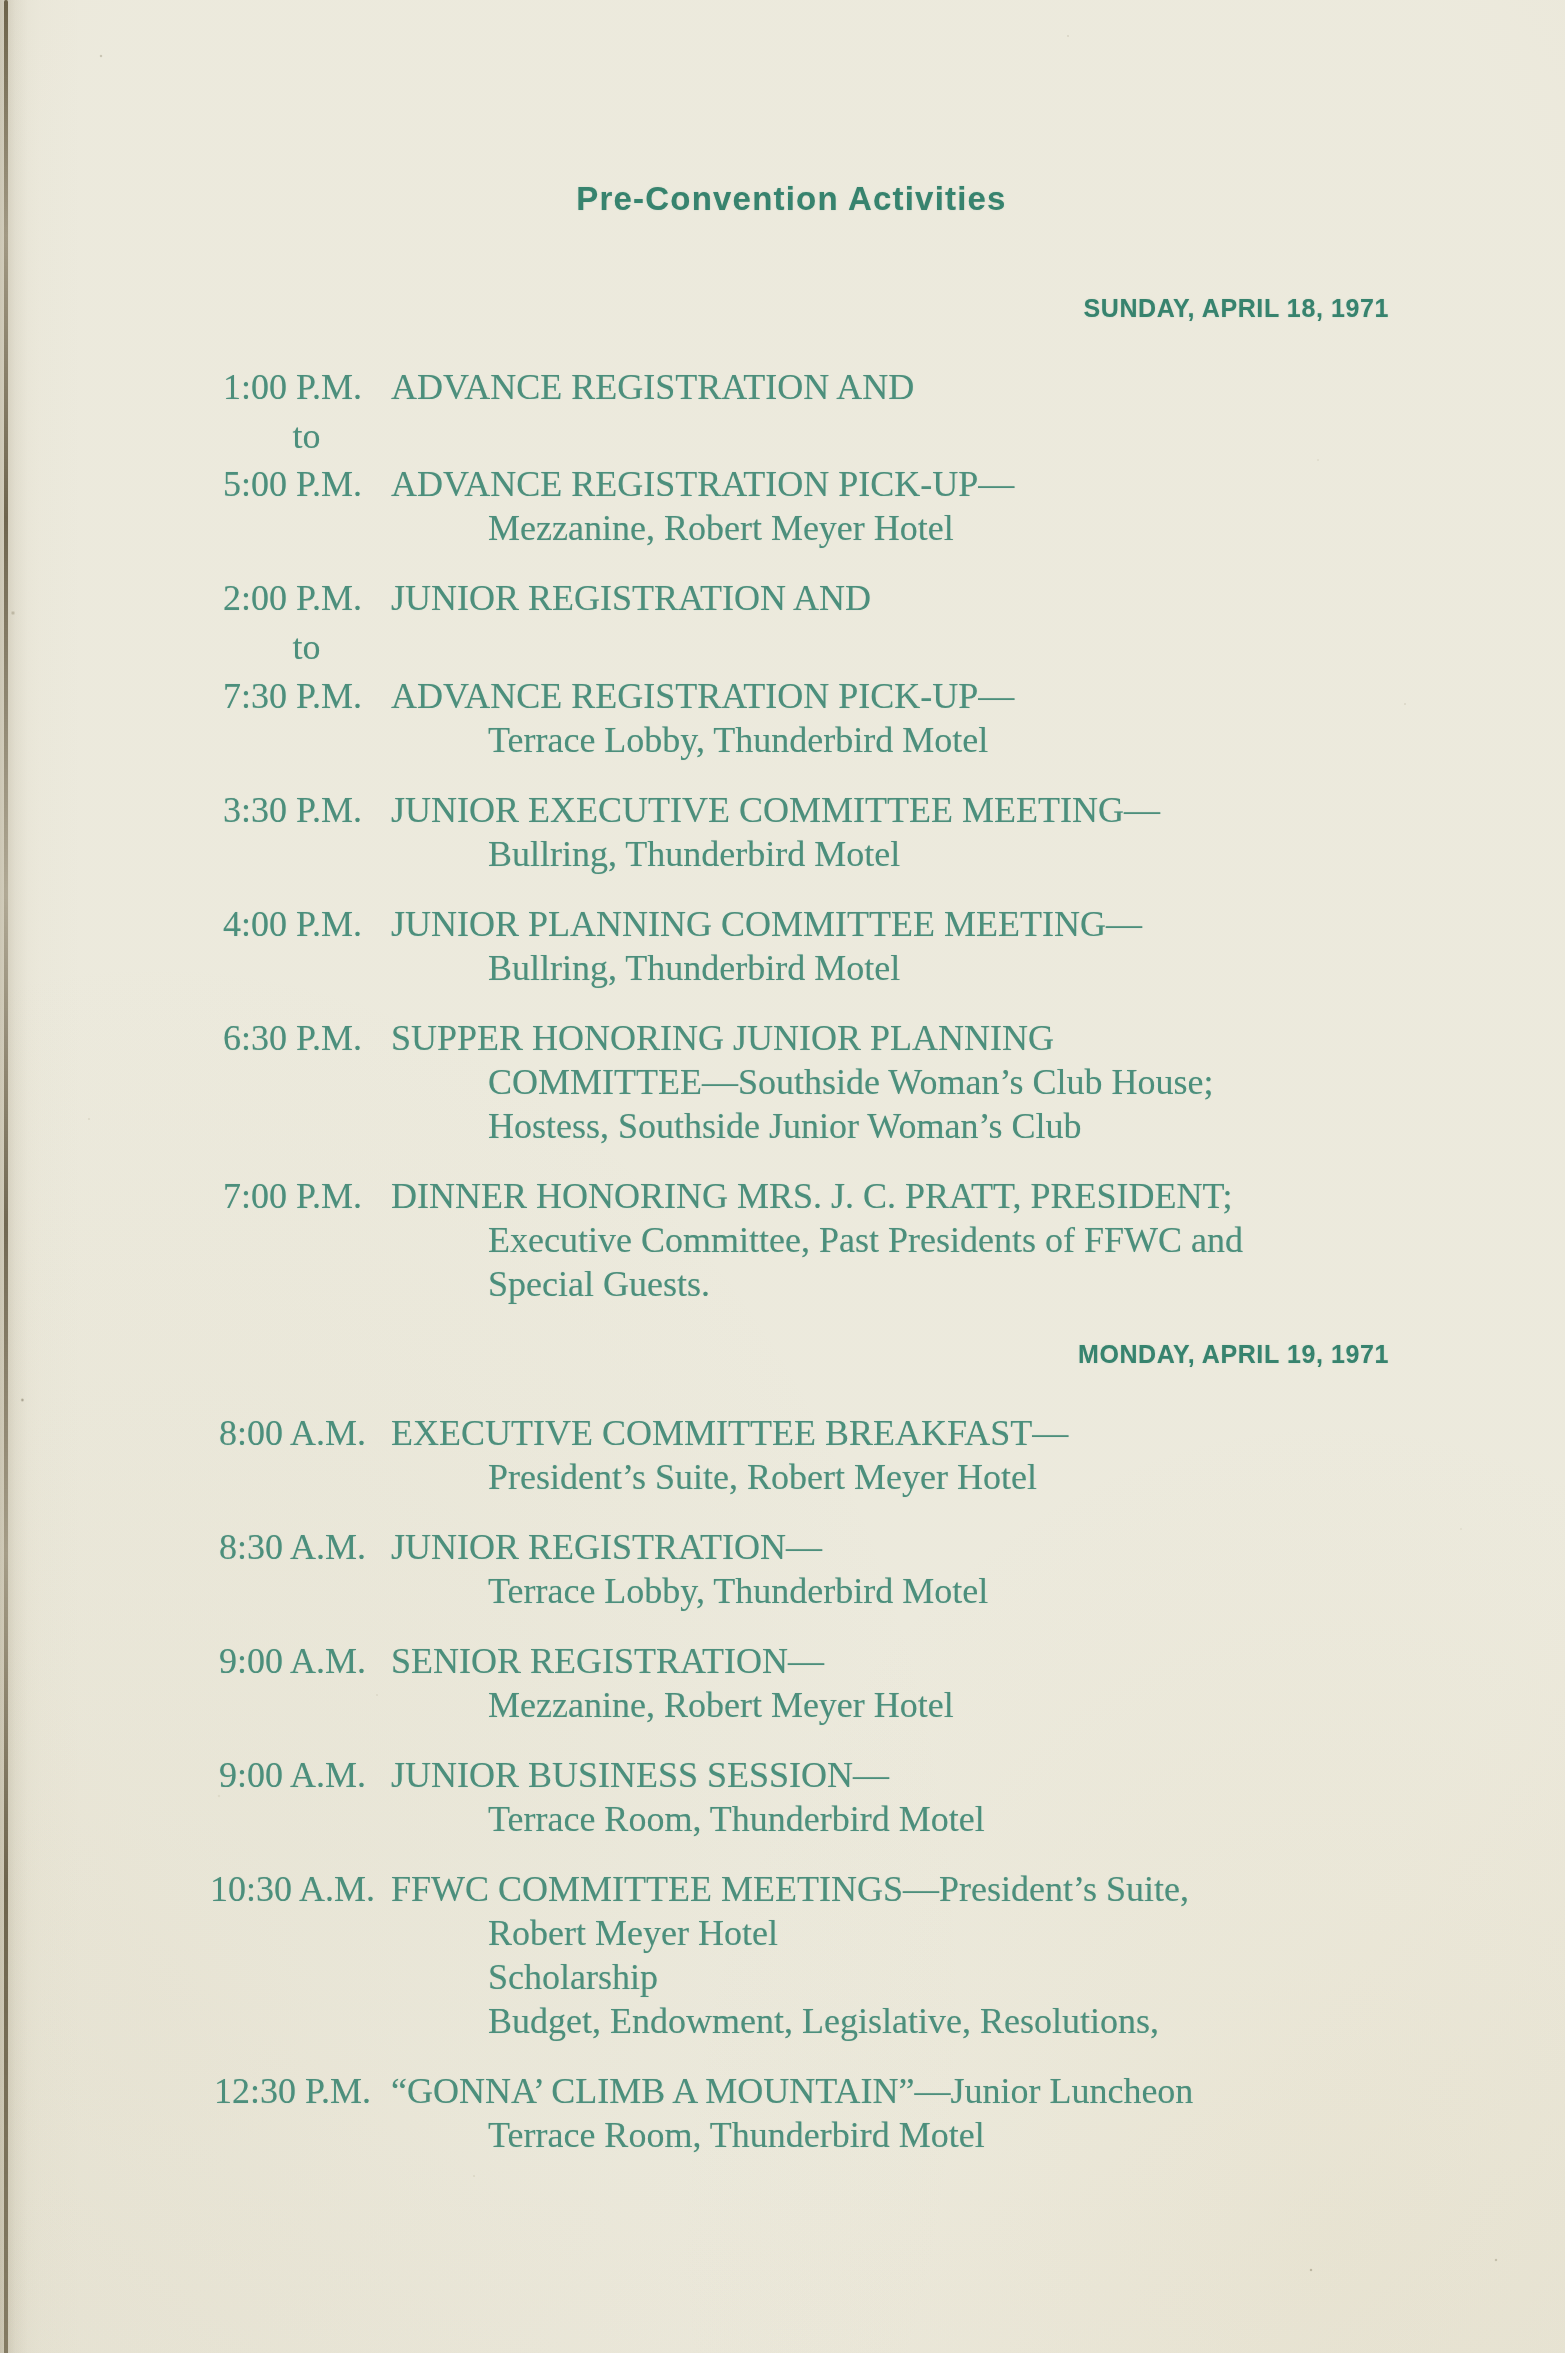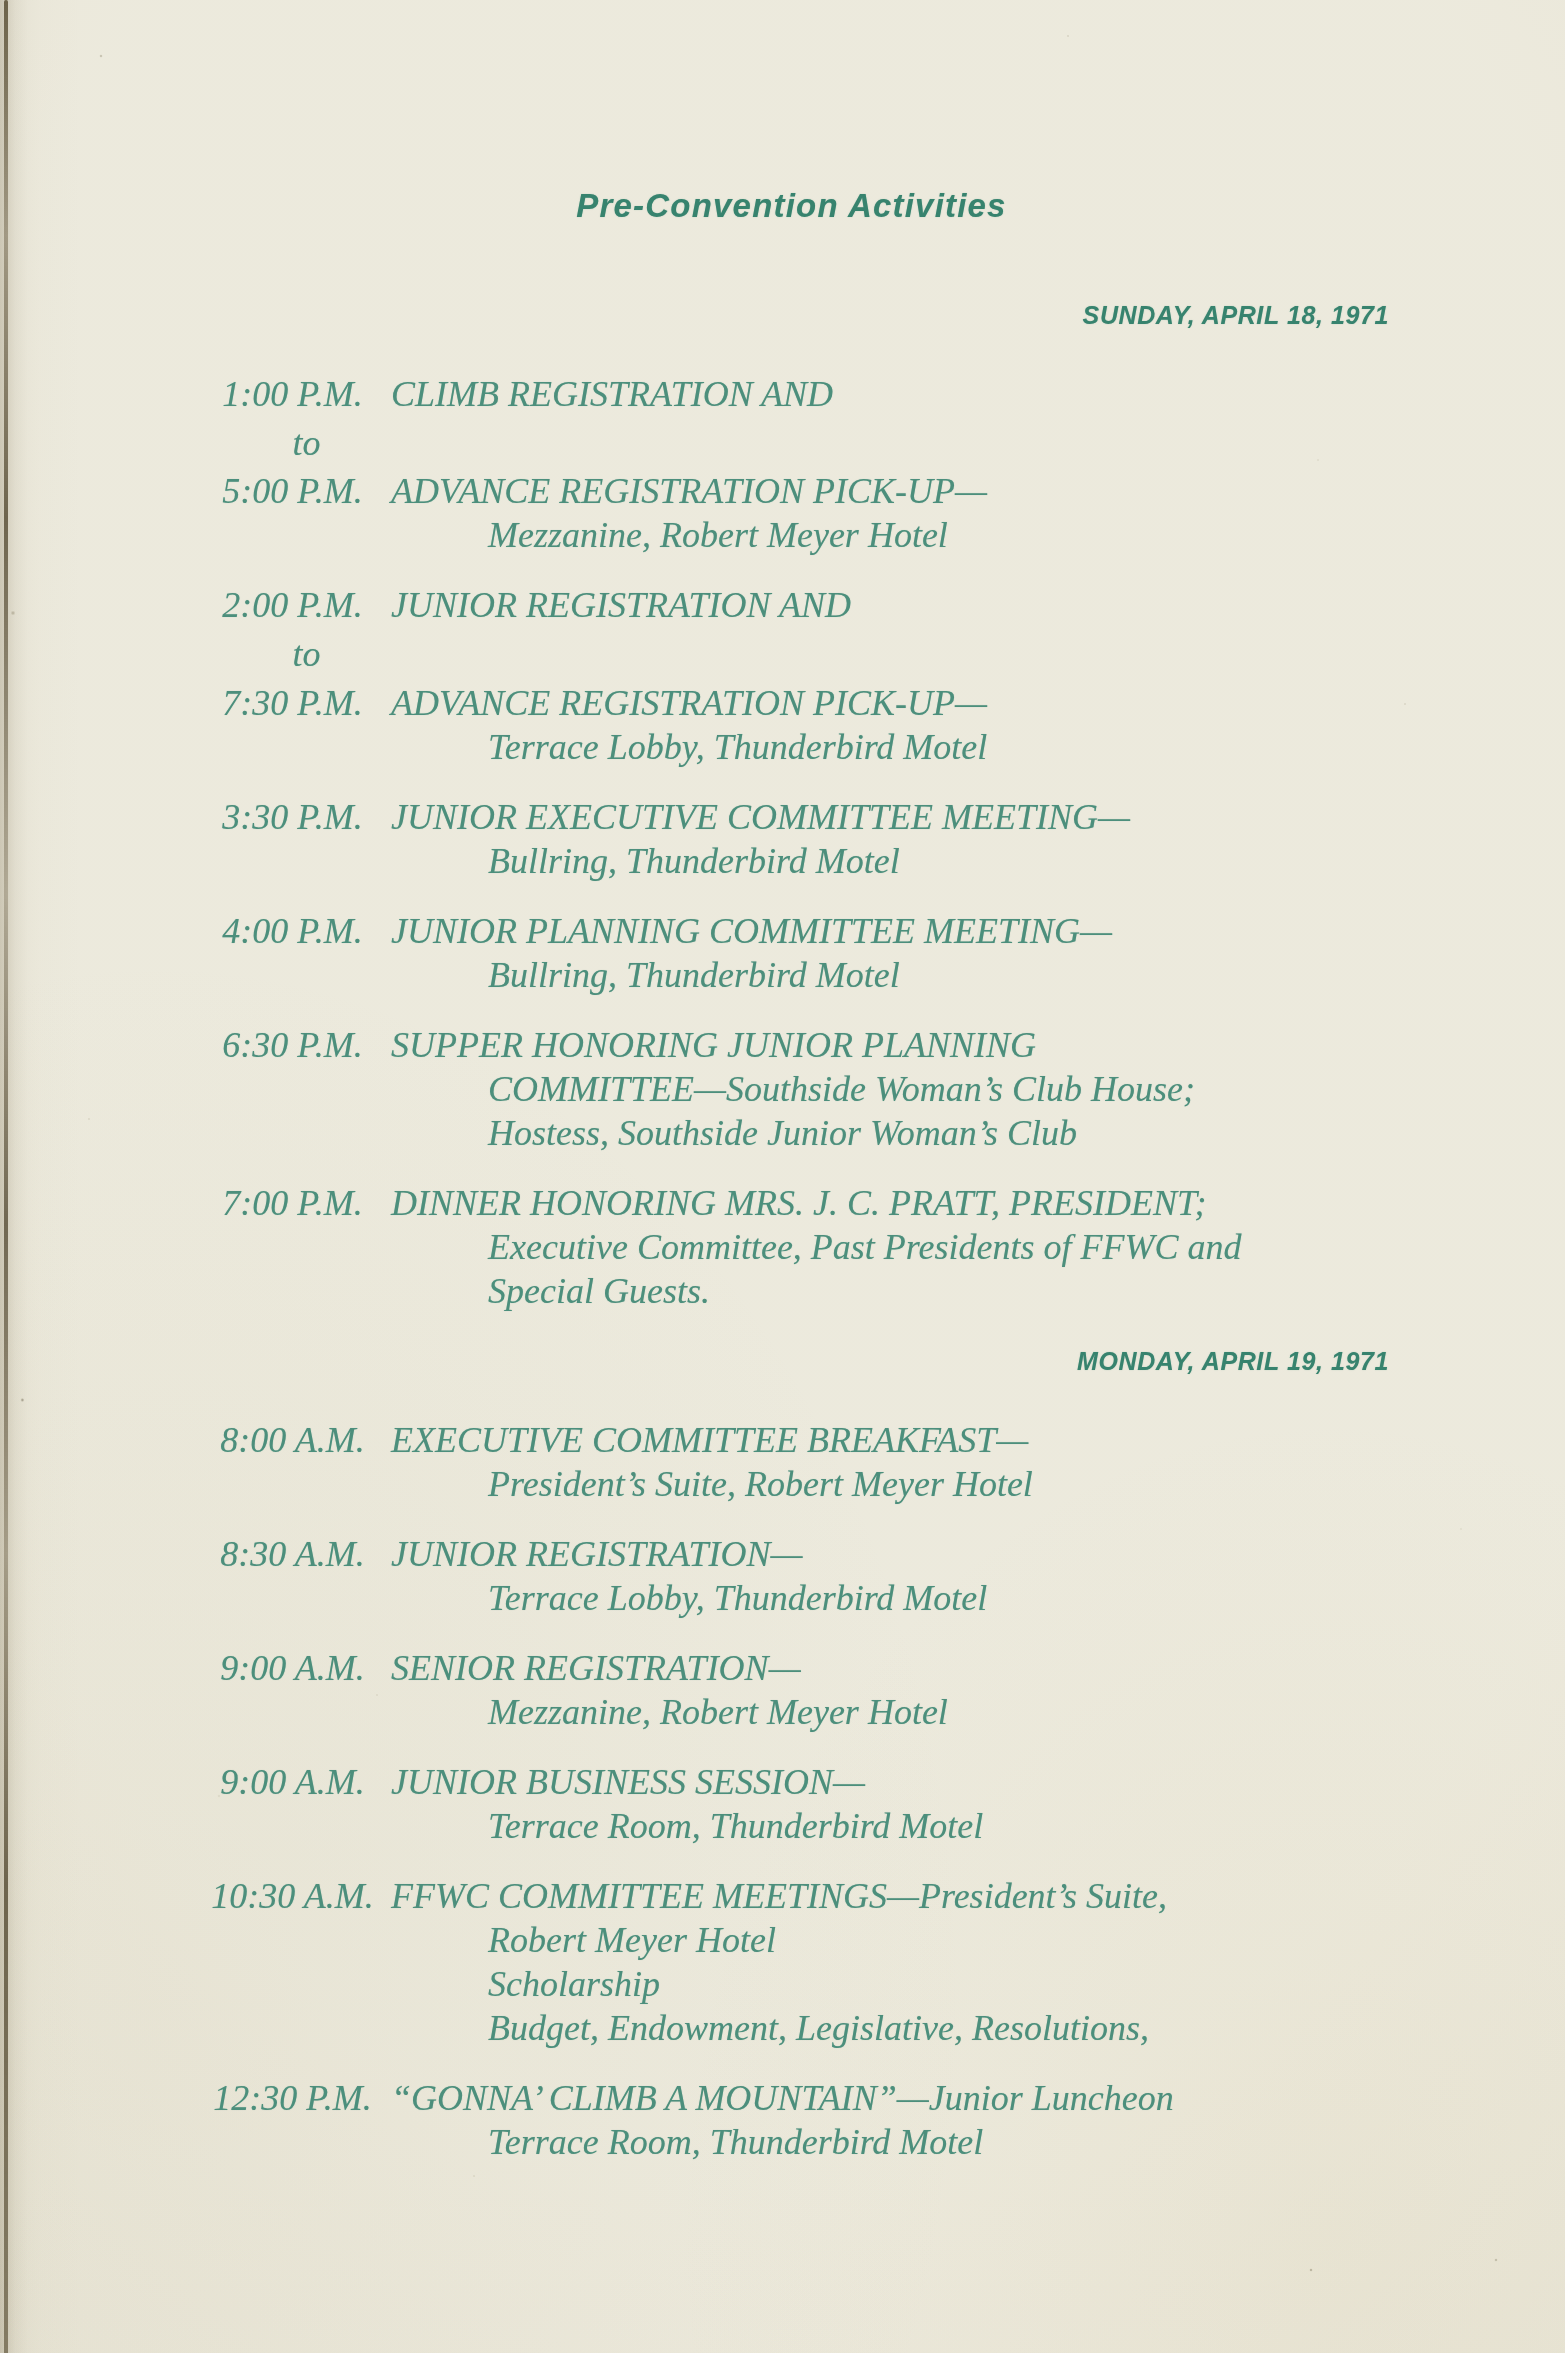--- a/index.html
+++ b/index.html
@@ -64,24 +64,23 @@
   .seam-shadow {
     position: absolute;
     left: 0; top: 0;
     width: 28px; height: 100%;
     background: linear-gradient(90deg, rgba(120,108,80,0.22), rgba(120,108,80,0.05) 55%, transparent);
   }
 
   .content {
     position: absolute;
     left: 194px;
-    top: 186px;
+    top: 179px;
     width: 1195px;
     color: var(--body-color, #4c8f7c);
-    font-style: italic;
   }
 
   .page-title {
     text-align: center;
     font-family: "Liberation Sans", sans-serif;
     font-weight: bold;
     font-size: 33px;
     letter-spacing: 1.2px;
     line-height: 39px;
     color: var(--heading-color, #37836e);
@@ -129,21 +128,21 @@
 <div class="seam"></div>
 
 <div class="content">
   <div class="page-title">Pre-Convention Activities</div>
   <div id="sections-root">
       <div class="day-section">
         <div class="day-heading">SUNDAY, APRIL 18, 1971</div>
         <div class="entry">
           <div class="line">
             <div class="time">1:00 P.M.</div>
-            <div class="text">CLIMB REGISTRATION AND</div>
+            <div class="text">ADVANCE REGISTRATION AND</div>
           </div>
           <div class="line to-line">
             <div class="time">to</div>
             <div class="text"></div>
           </div>
           <div class="line">
             <div class="time">5:00 P.M.</div>
             <div class="text">ADVANCE REGISTRATION PICK-UP—</div>
           </div>
           <div class="line">

